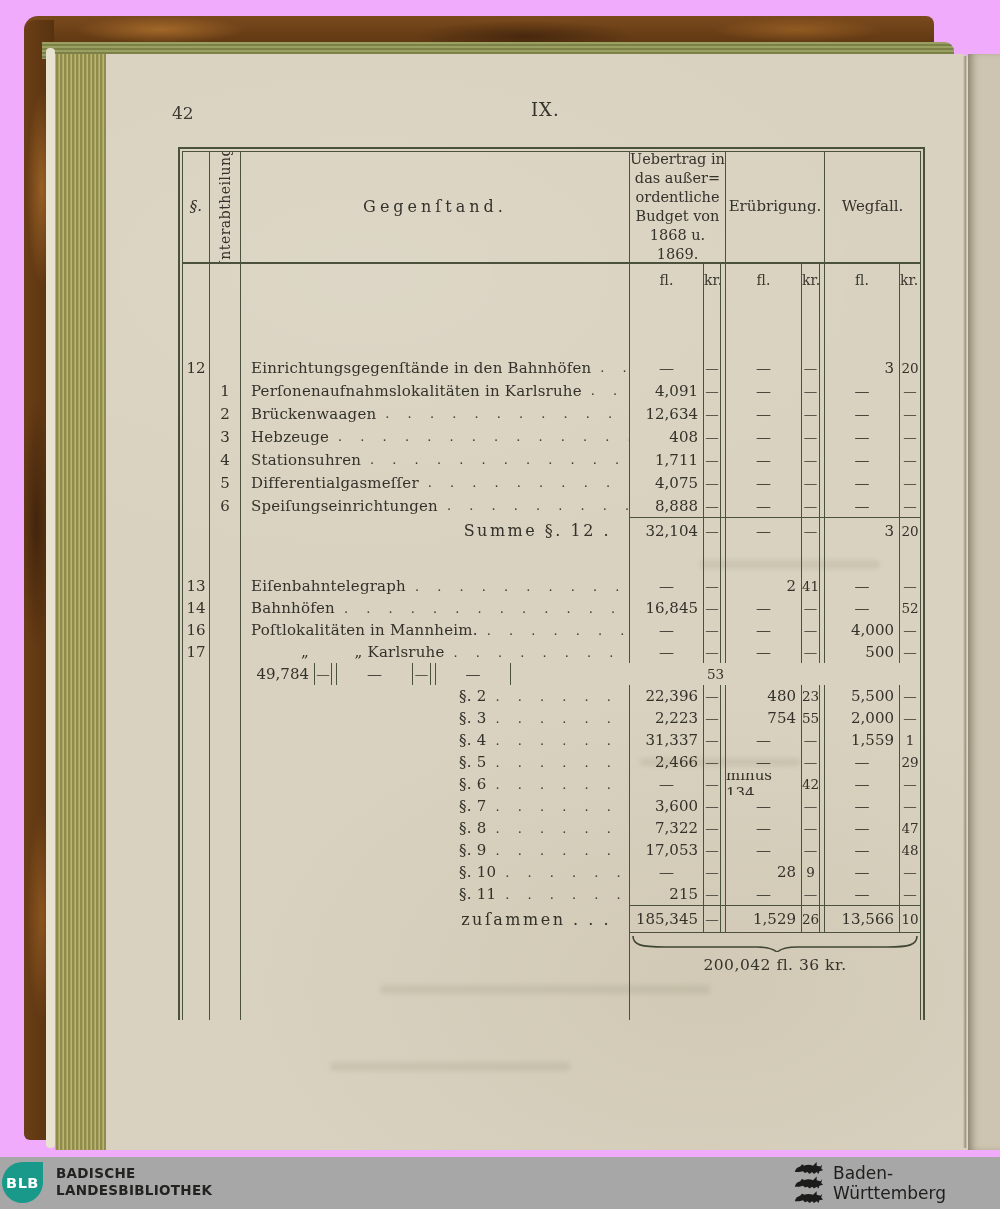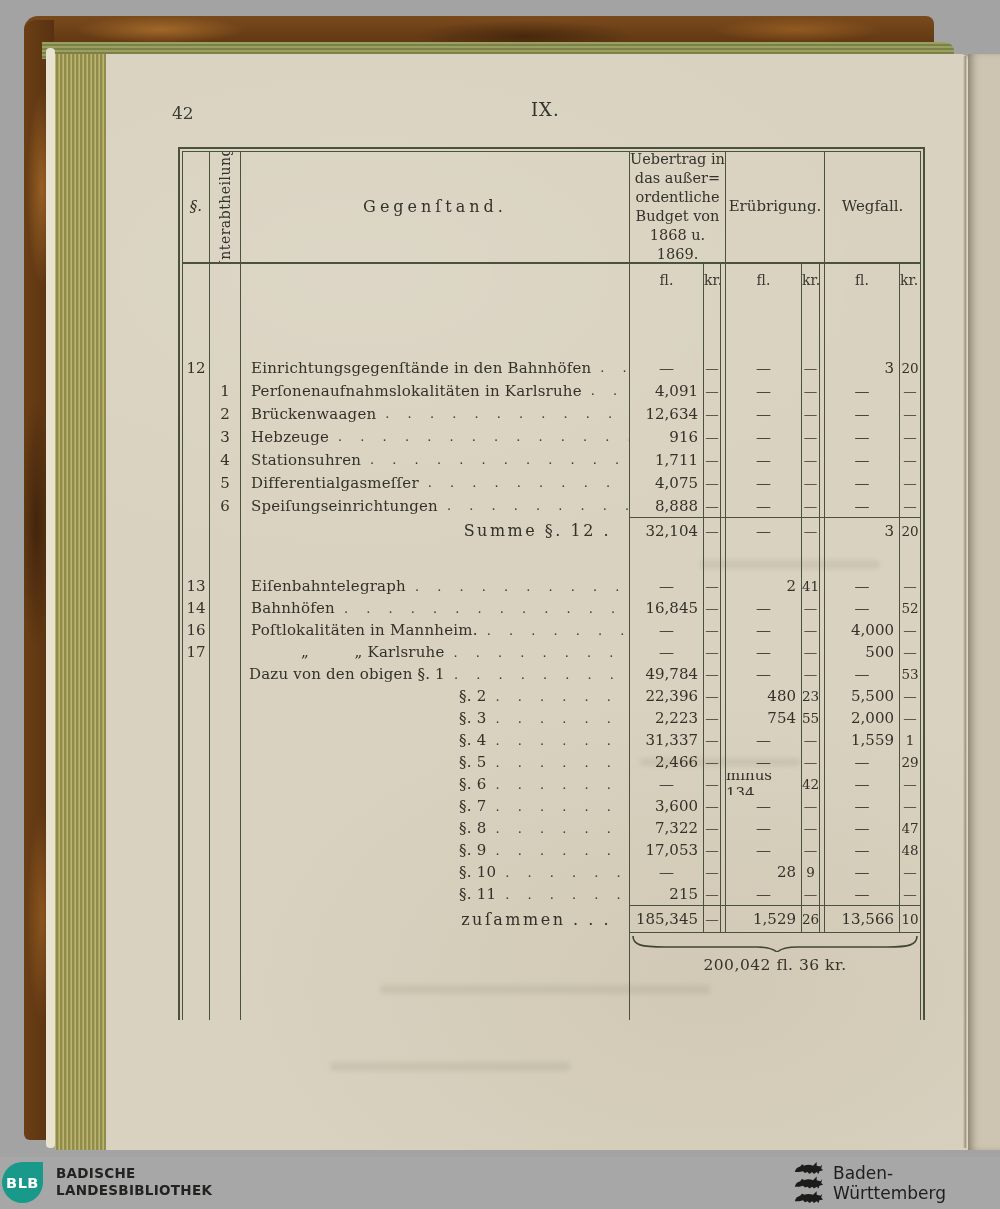--- a/index.html
+++ b/index.html
@@ -1,19 +1,19 @@
 <!DOCTYPE html>
 <html><head>
 <meta charset="utf-8">
 <style>
   html,body{margin:0;padding:0;background:#0c0c0c;}
   .stage{position:relative;width:1000px;height:1209px;overflow:hidden;
          font-family:"DejaVu Serif",serif;color:#33312a;}
   
-  .photo{position:absolute;left:0;top:0;width:1000px;height:1157px;background:#a3a3a3;}
+  .photo{position:absolute;left:0;top:0;width:1000px;height:1157px;background:#f0abfc;}
   .cover-top{position:absolute;left:24px;top:16px;width:910px;height:34px;border-radius:14px 8px 0 0;
      background:
        radial-gradient(120px 20px at 15% 40%, rgba(205,135,55,.55), transparent 70%),
        radial-gradient(160px 22px at 55% 60%, rgba(50,26,8,.6), transparent 70%),
        radial-gradient(120px 18px at 85% 40%, rgba(190,120,45,.45), transparent 70%),
        linear-gradient(#7a4a1c,#5a3411);}
   .cover-left{position:absolute;left:24px;top:20px;width:30px;height:1120px;border-radius:12px 0 0 6px;
      background:
        radial-gradient(22px 140px at 60% 15%, rgba(205,135,55,.5), transparent 70%),
        radial-gradient(24px 180px at 40% 45%, rgba(45,24,7,.6), transparent 70%),
@@ -210,21 +210,21 @@
               <div class="tc c-wfl c-fl br dash">—</div>
               <div class="tc c-wkr c-kr dash">—</div>
             </div>
             <div class="trow" style="height: 23px;">
               <div class="tc c-par br"></div>
               <div class="tc c-sub br">3</div>
               <div class="tc c-obj br">
                 <span style="padding-left: 10px; white-space: pre;">Hebzeuge</span>
                 <span class="lead"></span>
               </div>
-              <div class="tc c-ufl c-fl br">916</div>
+              <div class="tc c-ufl c-fl br">408</div>
               <div class="tc c-ukr c-kr dash">—</div>
               <div class="tc c-gap"></div>
               <div class="tc c-efl c-fl br dash">—</div>
               <div class="tc c-ekr c-kr dash">—</div>
               <div class="tc c-gap"></div>
               <div class="tc c-wfl c-fl br dash">—</div>
               <div class="tc c-wkr c-kr dash">—</div>
             </div>
             <div class="trow" style="height: 23px;">
               <div class="tc c-par br"></div>
@@ -362,24 +362,20 @@
               <div class="tc c-gap"></div>
               <div class="tc c-efl c-fl br dash">—</div>
               <div class="tc c-ekr c-kr dash">—</div>
               <div class="tc c-gap"></div>
               <div class="tc c-wfl c-fl br">500</div>
               <div class="tc c-wkr c-kr dash">—</div>
             </div>
             <div class="trow" style="height: 22px;">
               <div class="tc c-par br"></div>
               <div class="tc c-sub br"></div>
-              <div class="tc c-obj br">
-                <span style="padding-left: 8px; white-space: pre;">Dazu von den obigen §. 1</span>
-                <span class="lead"></span>
-              </div>
               <div class="tc c-ufl c-fl br">49,784</div>
               <div class="tc c-ukr c-kr dash">—</div>
               <div class="tc c-gap"></div>
               <div class="tc c-efl c-fl br dash">—</div>
               <div class="tc c-ekr c-kr dash">—</div>
               <div class="tc c-gap"></div>
               <div class="tc c-wfl c-fl br dash">—</div>
               <div class="tc c-wkr c-kr">53</div>
             </div>
             <div class="trow" style="height: 22px;">

